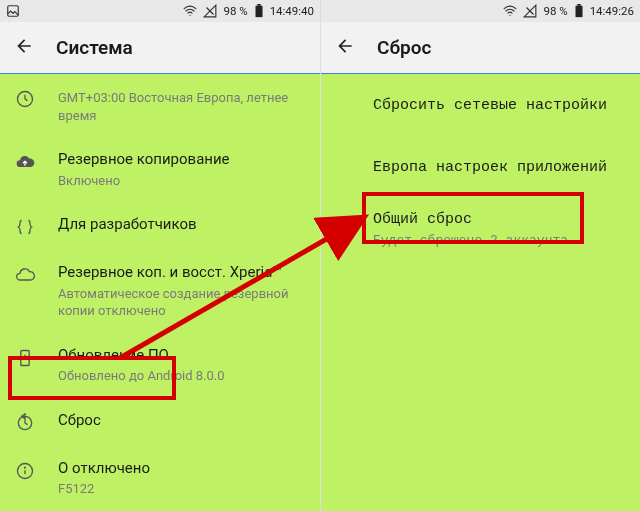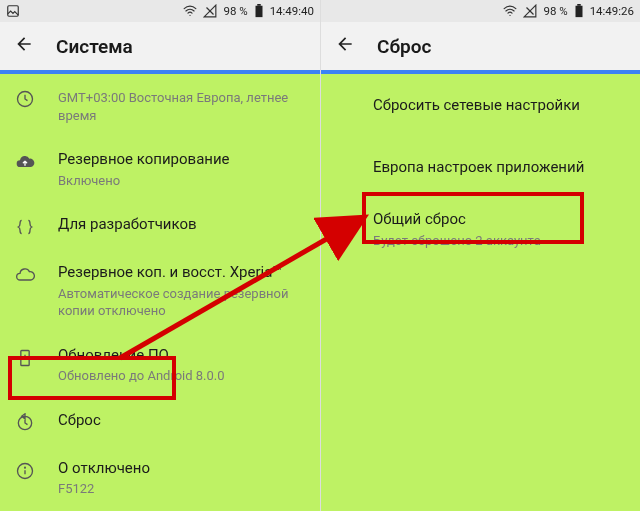--- a/index.html
+++ b/index.html
@@ -16,33 +16,33 @@
   .statusbar {
     height: 22px; background: #e8e8e8; display: flex; align-items: center; justify-content: flex-end;
     padding: 0 6px; gap: 6px; font-size: 11.5px; color: #222;
   }
   .statusbar .sb-left-frag { margin-right: auto; display:flex; gap:4px; align-items:center; }
   .statusbar svg { display:block; }
 
   
   .toolbar {
     height: 52px; background: #f2f2f2; display: flex; align-items: center; padding: 0 14px; gap: 22px;
-    border-bottom: 4px solid #3b82f6;
+    border-bottom: 1px solid #3b82f6;
   }
   .toolbar-title { font-size: 19px; font-weight: 600; color: #1a1a1a; }
 
   
   .list { flex: 1; overflow: hidden; background: #bef264; }
   .row { display: flex; align-items: flex-start; padding: 13px 16px 13px 14px; gap: 22px; }
   .row .icon { width: 22px; display:flex; justify-content:center; padding-top:2px; flex-shrink:0; }
   .row .texts { flex: 1; min-width: 0; }
   .row .title { font-size: 15px; color: #1c1c1c; line-height: 1.3; }
   .row .sub   { font-size: 13px; color: #7a7a7a; line-height: 1.35; margin-top: 2px; }
   .row.noicon { padding-left: 32px; }
-  .row.indent { padding-left: 52px; }
+  .row.indent { padding-left: 52px; font-family: Liberation Mono, monospace; }
 
   
   .hl {
     position: absolute; border: 4px solid #d40000; pointer-events: none;
   }
 
   
   .arrow-layer {
     position: absolute; inset: 0; width: 640px; height: 511px; pointer-events: none;
   }

